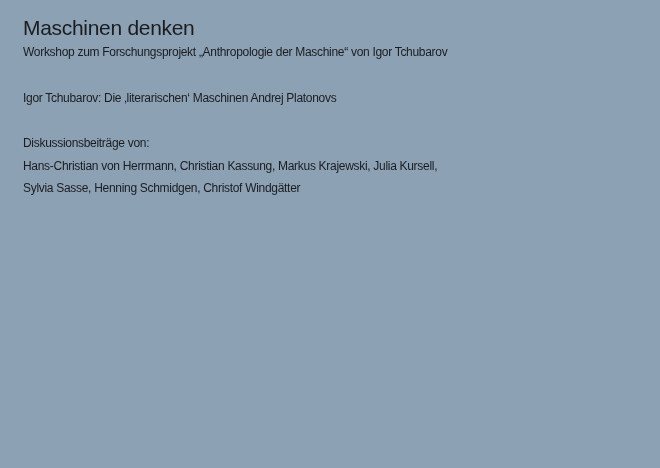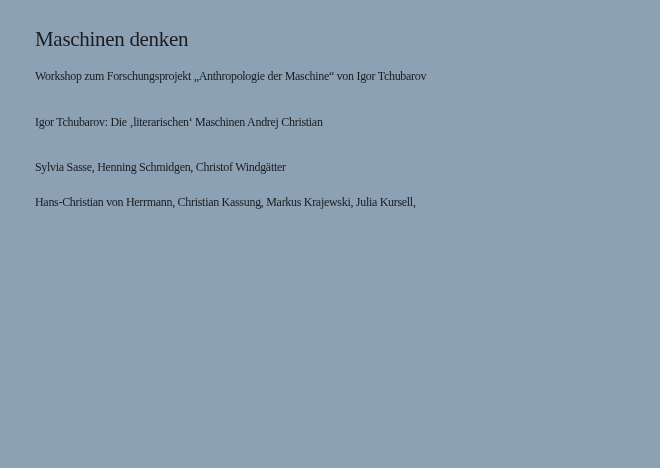--- a/index.html
+++ b/index.html
@@ -16,26 +16,25 @@
     position: absolute;
     top: 0; left: 0;
     width: 660px;
     height: 468px;
     background: #8da1b4;
     color: #1a1c1f;
     padding: 14px 0 0 23px;
     box-sizing: border-box;
   }
   .flyer p, .flyer h1, .flyer h2 {
-    margin: 12px;
+    margin: 0;
     padding: 0;
     font-weight: 400;
     white-space: nowrap;
     letter-spacing: -0.3px;
-    font-family: Liberation Serif, serif;
   }
   .title {
     font-size: 21px;
     line-height: 27px;
   }
   .line {
     font-size: 12px;
     line-height: 22.5px;
   }
   .block {
@@ -50,22 +49,23 @@
   <div>
     <h1 class="title">Maschinen denken</h1>
     <p class="line">Workshop zum Forschungsprojekt „Anthropologie der Maschine“ von Igor Tchubarov</p>
   </div>
 
 
   <div class="block">
   </div>
 
   <div class="block">
-    <p class="line">Igor Tchubarov: Die ‚literarischen‘ Maschinen Andrej Christian</p>
+    <p class="line">Igor Tchubarov: Die ‚literarischen‘ Maschinen Andrej Platonovs</p>
   </div>
 
   <div class="block">
+    <h2 class="line">Diskussionsbeiträge von:</h2>
+    <p class="line">Hans-Christian von Herrmann, Christian Kassung, Markus Krajewski, Julia Kursell,</p>
     <p class="line">Sylvia Sasse, Henning Schmidgen, Christof Windgätter</p>
-    <p class="line">Hans-Christian von Herrmann, Christian Kassung, Markus Krajewski, Julia Kursell,</p>
   </div>
 
 
 </div>
 
 </body></html>

